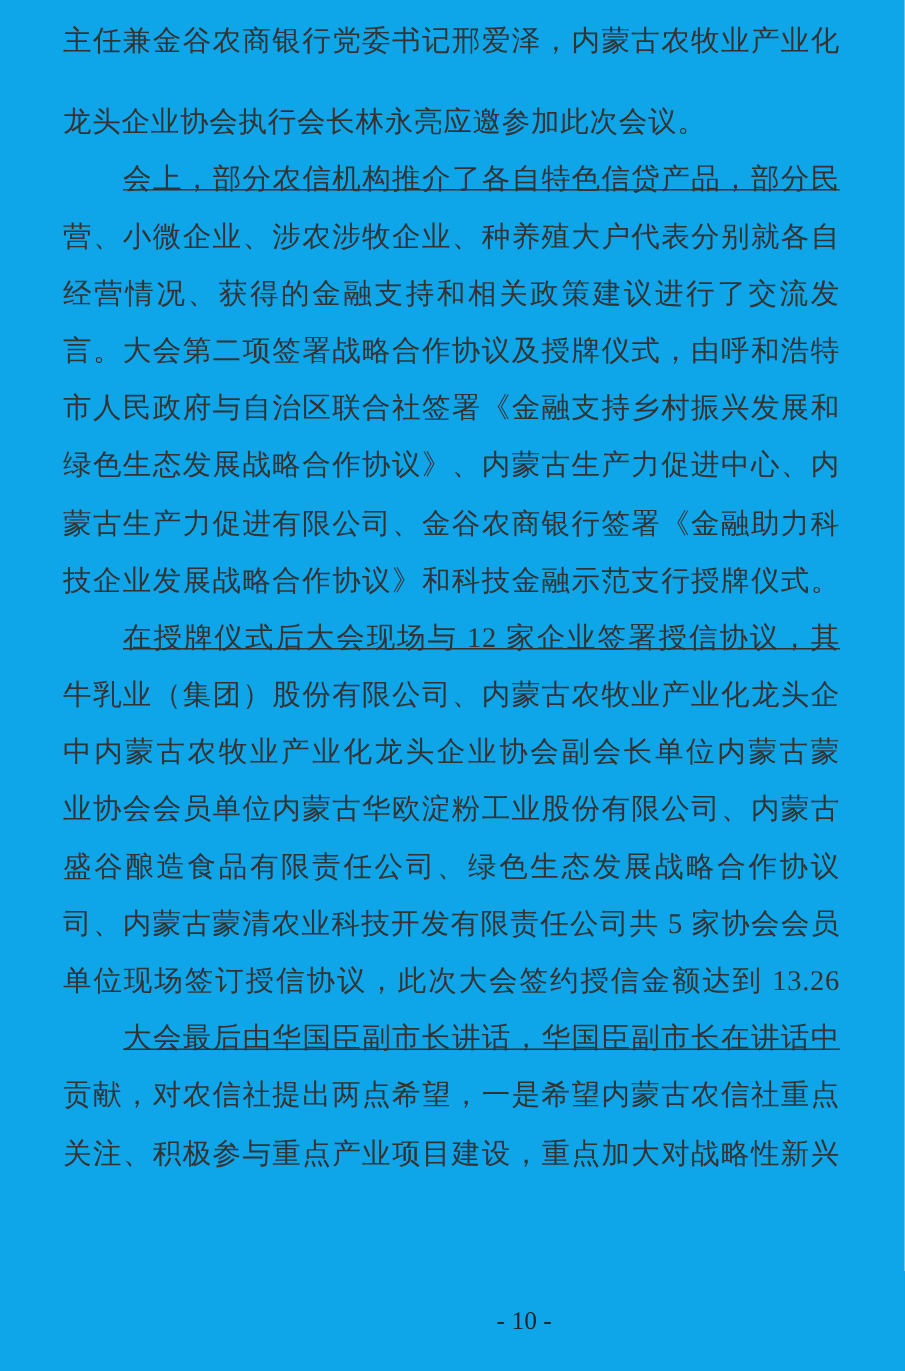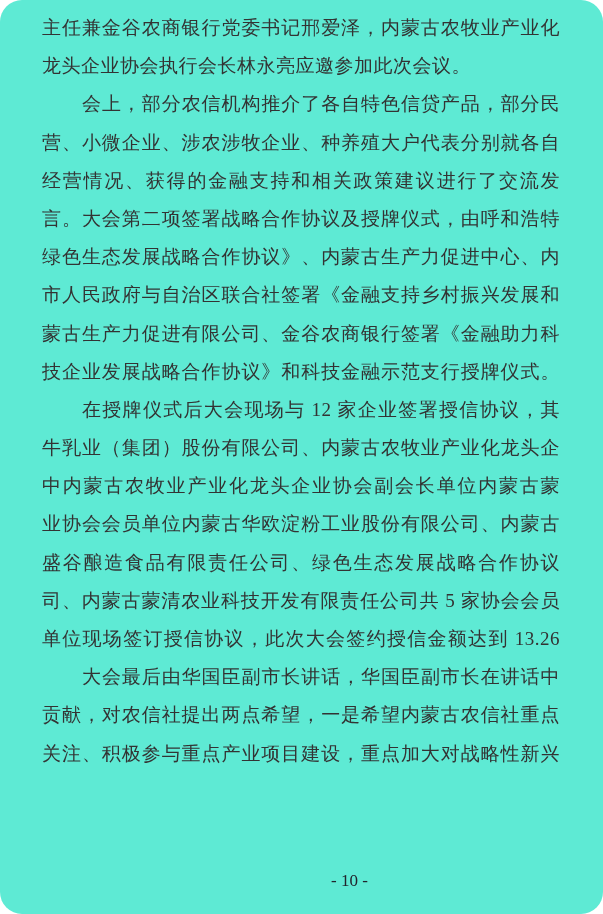--- a/index.html
+++ b/index.html
@@ -10,43 +10,44 @@
     width: 603px;
     height: 914px;
     background: #ffffff;
     overflow: hidden;
     position: relative;
     font-family: "Liberation Serif", "DejaVu Serif", serif;
   }
   .page {
     position: absolute;
     inset: 0;
-    background: #5eead4;
-    border-radius: 22px;
+    background: #0ea5e9;
   }
   .text-block {
     position: absolute;
     left: 42px;
     top: 9px;
     width: 518px;
     color: #333333;
   }
   .line {
     height: 38.2px;
     line-height: 38.2px;
     font-size: 19px;
     text-align: justify;
     text-align-last: justify;
     letter-spacing: 0.5px;
   }
   .line.para-end {
     text-align-last: left;
+    margin-top: 16px;
   }
   .line.indent {
     text-indent: 40px;
+    text-decoration: underline;
   }
   .footer {
     position: absolute;
     left: 0;
     top: 871px;
     width: 603px;
     text-align: center;
     font-size: 17px;
     line-height: 20px;
     color: #22242c;
@@ -57,22 +58,22 @@
 <body>
 
 <div class="page">
   <div class="text-block">
       <div class="line">主任兼金谷农商银行党委书记邢爱泽，内蒙古农牧业产业化</div>
       <div class="line para-end">龙头企业协会执行会长林永亮应邀参加此次会议。</div>
       <div class="line indent">会上，部分农信机构推介了各自特色信贷产品，部分民</div>
       <div class="line">营、小微企业、涉农涉牧企业、种养殖大户代表分别就各自</div>
       <div class="line">经营情况、获得的金融支持和相关政策建议进行了交流发</div>
       <div class="line">言。大会第二项签署战略合作协议及授牌仪式，由呼和浩特</div>
+      <div class="line">市人民政府与自治区联合社签署《金融支持乡村振兴发展和</div>
       <div class="line">绿色生态发展战略合作协议》、内蒙古生产力促进中心、内</div>
-      <div class="line">市人民政府与自治区联合社签署《金融支持乡村振兴发展和</div>
       <div class="line">蒙古生产力促进有限公司、金谷农商银行签署《金融助力科</div>
       <div class="line">技企业发展战略合作协议》和科技金融示范支行授牌仪式。</div>
       <div class="line indent">在授牌仪式后大会现场与 12 家企业签署授信协议，其</div>
       <div class="line">牛乳业（集团）股份有限公司、内蒙古农牧业产业化龙头企</div>
       <div class="line">中内蒙古农牧业产业化龙头企业协会副会长单位内蒙古蒙</div>
       <div class="line">业协会会员单位内蒙古华欧淀粉工业股份有限公司、内蒙古</div>
       <div class="line">盛谷酿造食品有限责任公司、绿色生态发展战略合作协议</div>
       <div class="line">司、内蒙古蒙清农业科技开发有限责任公司共 5 家协会会员</div>
       <div class="line">单位现场签订授信协议，此次大会签约授信金额达到 13.26</div>
       <div class="line indent">大会最后由华国臣副市长讲话，华国臣副市长在讲话中</div>

